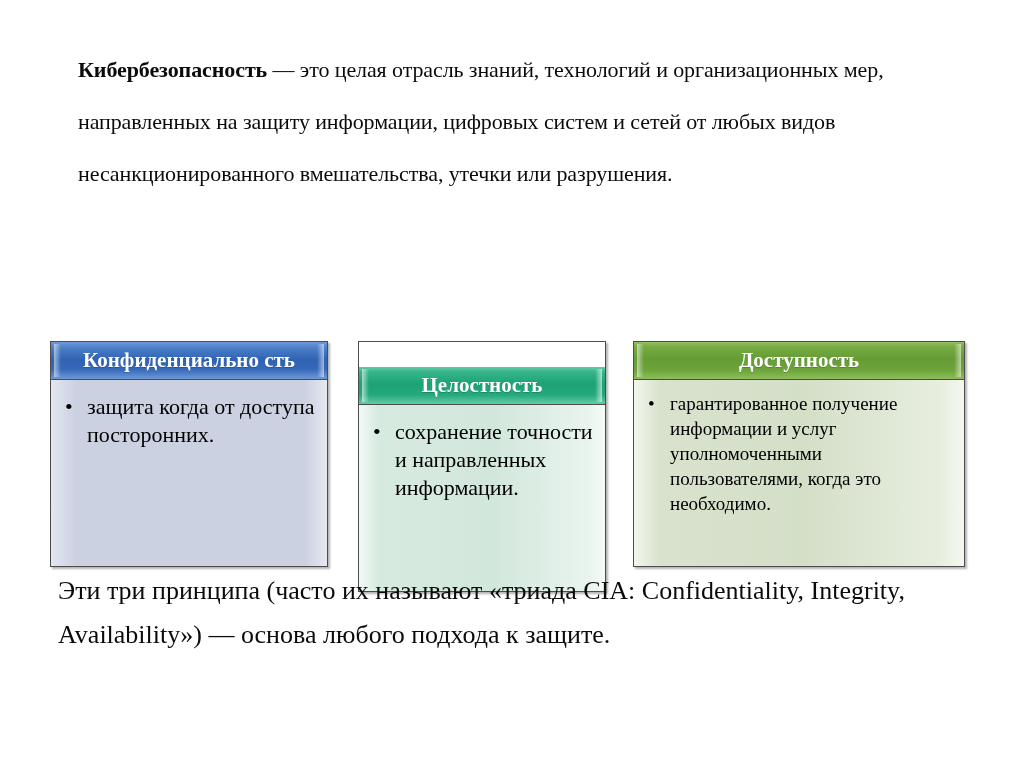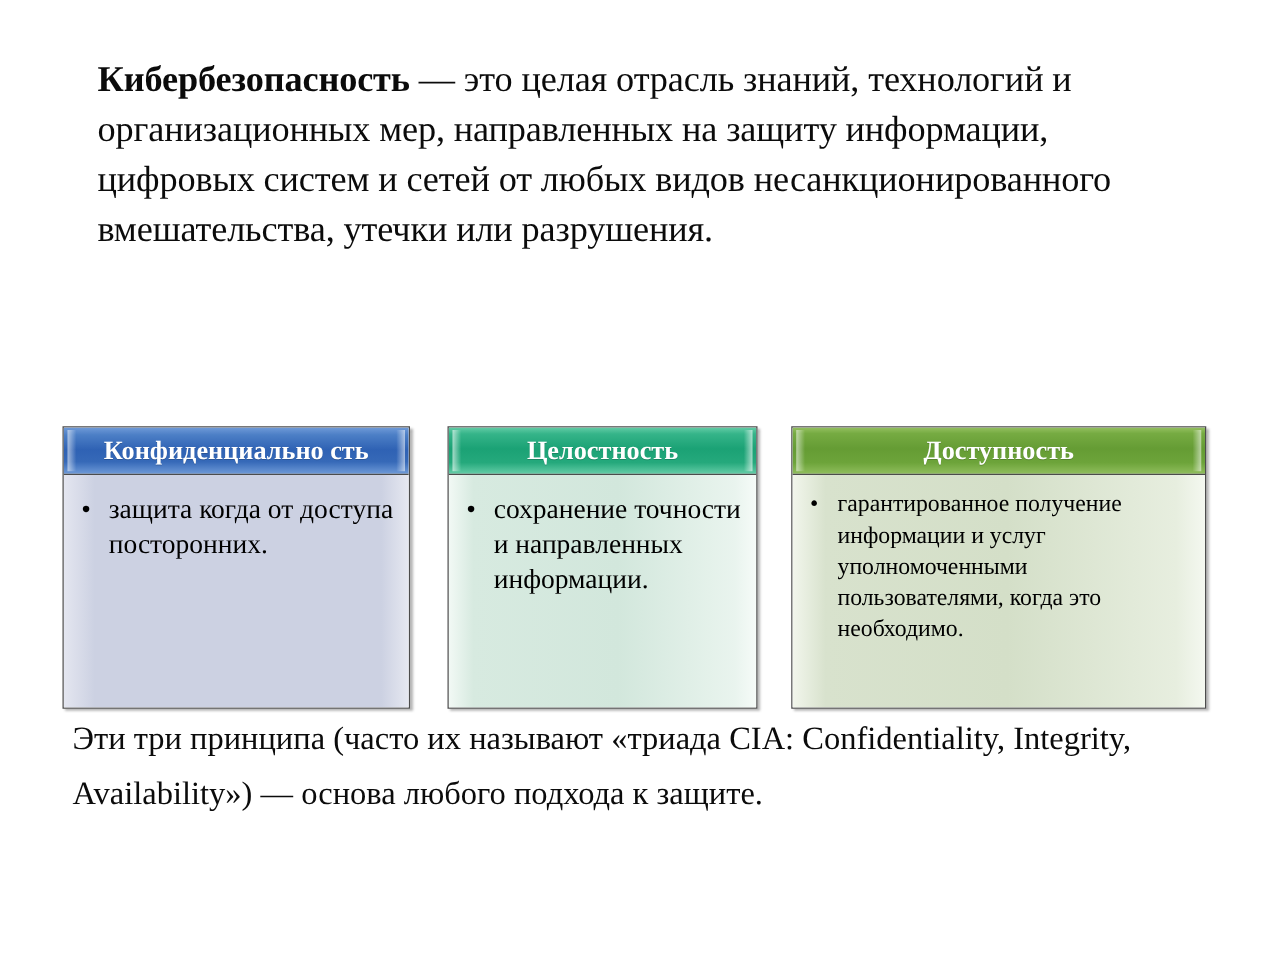--- a/index.html
+++ b/index.html
@@ -23,22 +23,22 @@
     inset: 0;
     background: #ffffff;
   }
 
   
   .intro {
     position: absolute;
     left: 78px;
     top: 44px;
     width: 880px;
-    font-size: 29px;
-    line-height: 40px;
+    font-size: 22px;
+    line-height: 52px;
     letter-spacing: -0.1px;
     color: #0b0b0b;
   }
   .intro p { margin: 0; }
   .intro .b { font-weight: bold; }
 
   
   .cards {
     position: absolute;
     left: 0;
@@ -152,20 +152,21 @@
   }
   #card-conf .card-body::before,
   #card-conf .card-body::after { background: none; }
   #card-conf .bullet-row { font-size: 22px; line-height: 28px; }
 
   
   #card-integ { left: 358px; width: 248px; }
   #card-integ .card-head {
     background: linear-gradient(to bottom,
        #63cca6 0%, #35b489 14%, #1ba275 46%, #25a97c 76%, #63cca6 100%);
+    margin-top: 25px;
   }
   #card-integ .card-head::before {
     background: linear-gradient(to right, rgba(255,255,255,0.60), rgba(255,255,255,0.0));
   }
   #card-integ .card-head::after {
     background: linear-gradient(to left, rgba(255,255,255,0.60), rgba(255,255,255,0.0));
   }
   #card-integ .head-text { font-size: 21px; }
   #card-integ .card-body {
     background: linear-gradient(to right, #f2f9f5 0%, #d7eae0 8%, #d2e7dc 55%, #e9f4ee 93%, #f6fbf8 100%);

